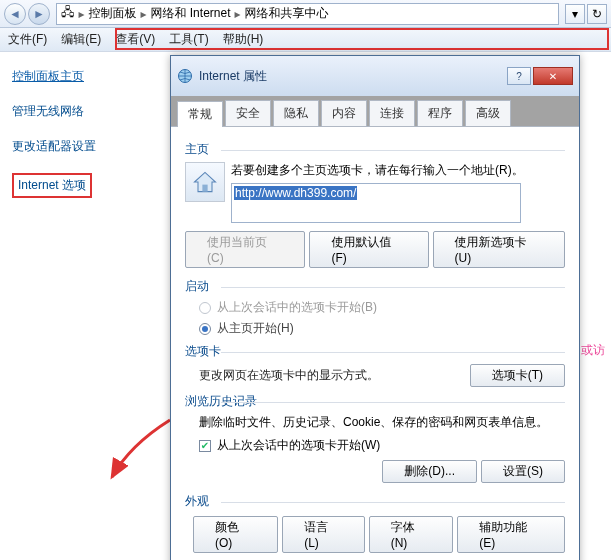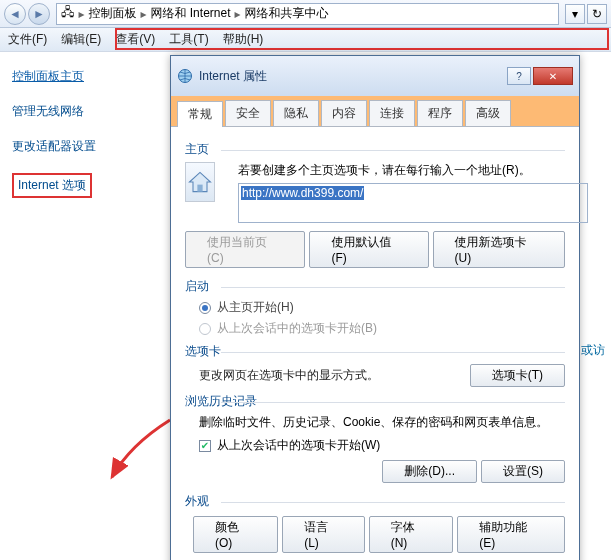--- a/index.html
+++ b/index.html
@@ -22,43 +22,43 @@
 .sidebar { position:absolute; left:0; top:52px; width:150px; padding:16px 12px; }
 .sidebar .link { color:#004b8d; margin-bottom:18px; display:block; cursor:default;}
 .sidebar .link.main { color:#0a5ca8;text-decoration:underline; }
 .sidebar .section-title { color:#6b7b8c; margin-top:330px; margin-bottom:14px; }
 .sidebar .boxed { border:2px solid #d33; padding:2px 4px; display:inline-block; color:#004b8d; }
 
 
 .red-arrow { position:absolute; left:100px; top:415px; pointer-events:none; }
 
 
-.rightstrip { position:absolute; right:0; top:52px; width:30px; padding-top:290px; color:#0369a1; }
+.rightstrip { position:absolute; right:0; top:52px; width:30px; padding-top:290px; color:#ec4899; }
 
 
 .dialog { position:absolute; left:170px; top:55px; width:410px; border:1px solid #4d6e95; box-shadow:0 0 8px rgba(0,0,0,.3); background:#fff; }
 .titlebar { height:40px; background:linear-gradient(#eaf1fb,#cdddf0); display:flex; align-items:center; padding:0 6px; }
 .titlebar .ico { width:16px; height:16px; margin-right:6px; }
 .titlebar .ttl { flex:1; color:#1a3b66; }
 .titlebar .winbtn { width:24px; height:18px; border:1px solid #8aa4c5; background:linear-gradient(#f8fbff,#dae6f4); margin-left:2px; display:inline-flex; align-items:center; justify-content:center; font-size:10px; color:#2b4a73;}
 .titlebar .winbtn.close { background:linear-gradient(#e67a73,#c1392b); border-color:#9e2e22; color:#fff; width:40px;}
 
-.tabs { display:flex; border-bottom:1px solid #b0b8c4; background:#fdba74; padding:4px 6px 0 6px;}
+.tabs { display:flex; border-bottom:1px solid #b0b8c4; background:#a3a3a3; padding:4px 6px 0 6px;}
 .tab { padding:4px 10px; border:1px solid #b0b8c4; border-bottom:none; background:#f3f5f8; margin-right:2px; color:#333; }
 .tab.active { background:#fff; position:relative; top:1px; }
 
 .dlg-body { padding:8px 14px 12px 14px; }
 .group-title { color:#0a4b8c; margin:6px 0 4px 0; position:relative; }
 .group-title::after { content:""; position:absolute; left:36px; right:0; top:50%; border-top:1px solid #d8dee7; }
 
-.hp-row { display:flex; align-items:flex-start; gap:23px; margin:4px 0 8px 0;}
+.hp-row { display:flex; align-items:flex-start; gap:6px; margin:4px 0 8px 0;}
 .hp-icon { width:40px; height:40px; border:1px solid #c3cbd6; background:linear-gradient(#f5f9ff,#dce7f3); display:flex; align-items:center; justify-content:center; }
 .hp-icon svg { width:28px; height:28px;}
 .hp-desc { font-size:12px; margin-bottom:4px;}
-.hp-text { width:350px; height:40px; border:1px solid #9fb2cc; padding:2px; font-size:12px;}
+.hp-text { width:290px; height:40px; border:1px solid #9fb2cc; padding:2px; font-size:12px;}
 .hp-text .sel { background:#3a74c4; color:#fff; padding:0 1px;}
 
 .btnrow { display:flex; justify-content:flex-end; gap:4px; margin:6px 0 10px 0;}
 .btn { border:1px solid #9aa6b6; background:linear-gradient(#fefefe,#e6ebf1); padding:2px 21px; font-size:12px; border-radius:2px; display:inline-flex; align-items:center;}
 .btn.dis { color:#9a9a9a; background:#f3f3f3;}
 
 .radio-row { display:flex; align-items:center; gap:6px; margin:4px 0 4px 14px; color:#444;}
 .radio-row.dis { color:#9a9a9a;}
 .radio { width:12px; height:12px; border-radius:50%; border:1px solid #7a8aa0; display:inline-block; position:relative;}
 .radio.sel::after { content:""; position:absolute; inset:2px; border-radius:50%; background:#3a74c4;}
@@ -164,27 +164,27 @@
         <div class="hp-text"><span class="sel">http://www.dh399.com/</span></div>
       </div>
     </div>
     <div class="btnrow">
       <div class="btn dis">使用当前页(C)</div>
       <div class="btn">使用默认值(F)</div>
       <div class="btn">使用新选项卡(U)</div>
     </div>
 
     <div class="group-title">启动</div>
+    <div class="radio-row dis">
+      <span class="radio dis"></span>
+      <span>从上次会话中的选项卡开始(B)</span>
+    </div>
     <div class="radio-row">
       <span class="radio sel"></span>
       <span>从主页开始(H)</span>
-    </div>
-    <div class="radio-row dis">
-      <span class="radio dis"></span>
-      <span>从上次会话中的选项卡开始(B)</span>
     </div>
 
     <div class="group-title">选项卡</div>
     <div class="line">
       <span class="txt">更改网页在选项卡中的显示方式。</span>
       <div class="btn">选项卡(T)</div>
     </div>
 
     <div class="group-title">浏览历史记录</div>
     <div style="margin:4px 0 2px 14px">删除临时文件、历史记录、Cookie、保存的密码和网页表单信息。</div>

